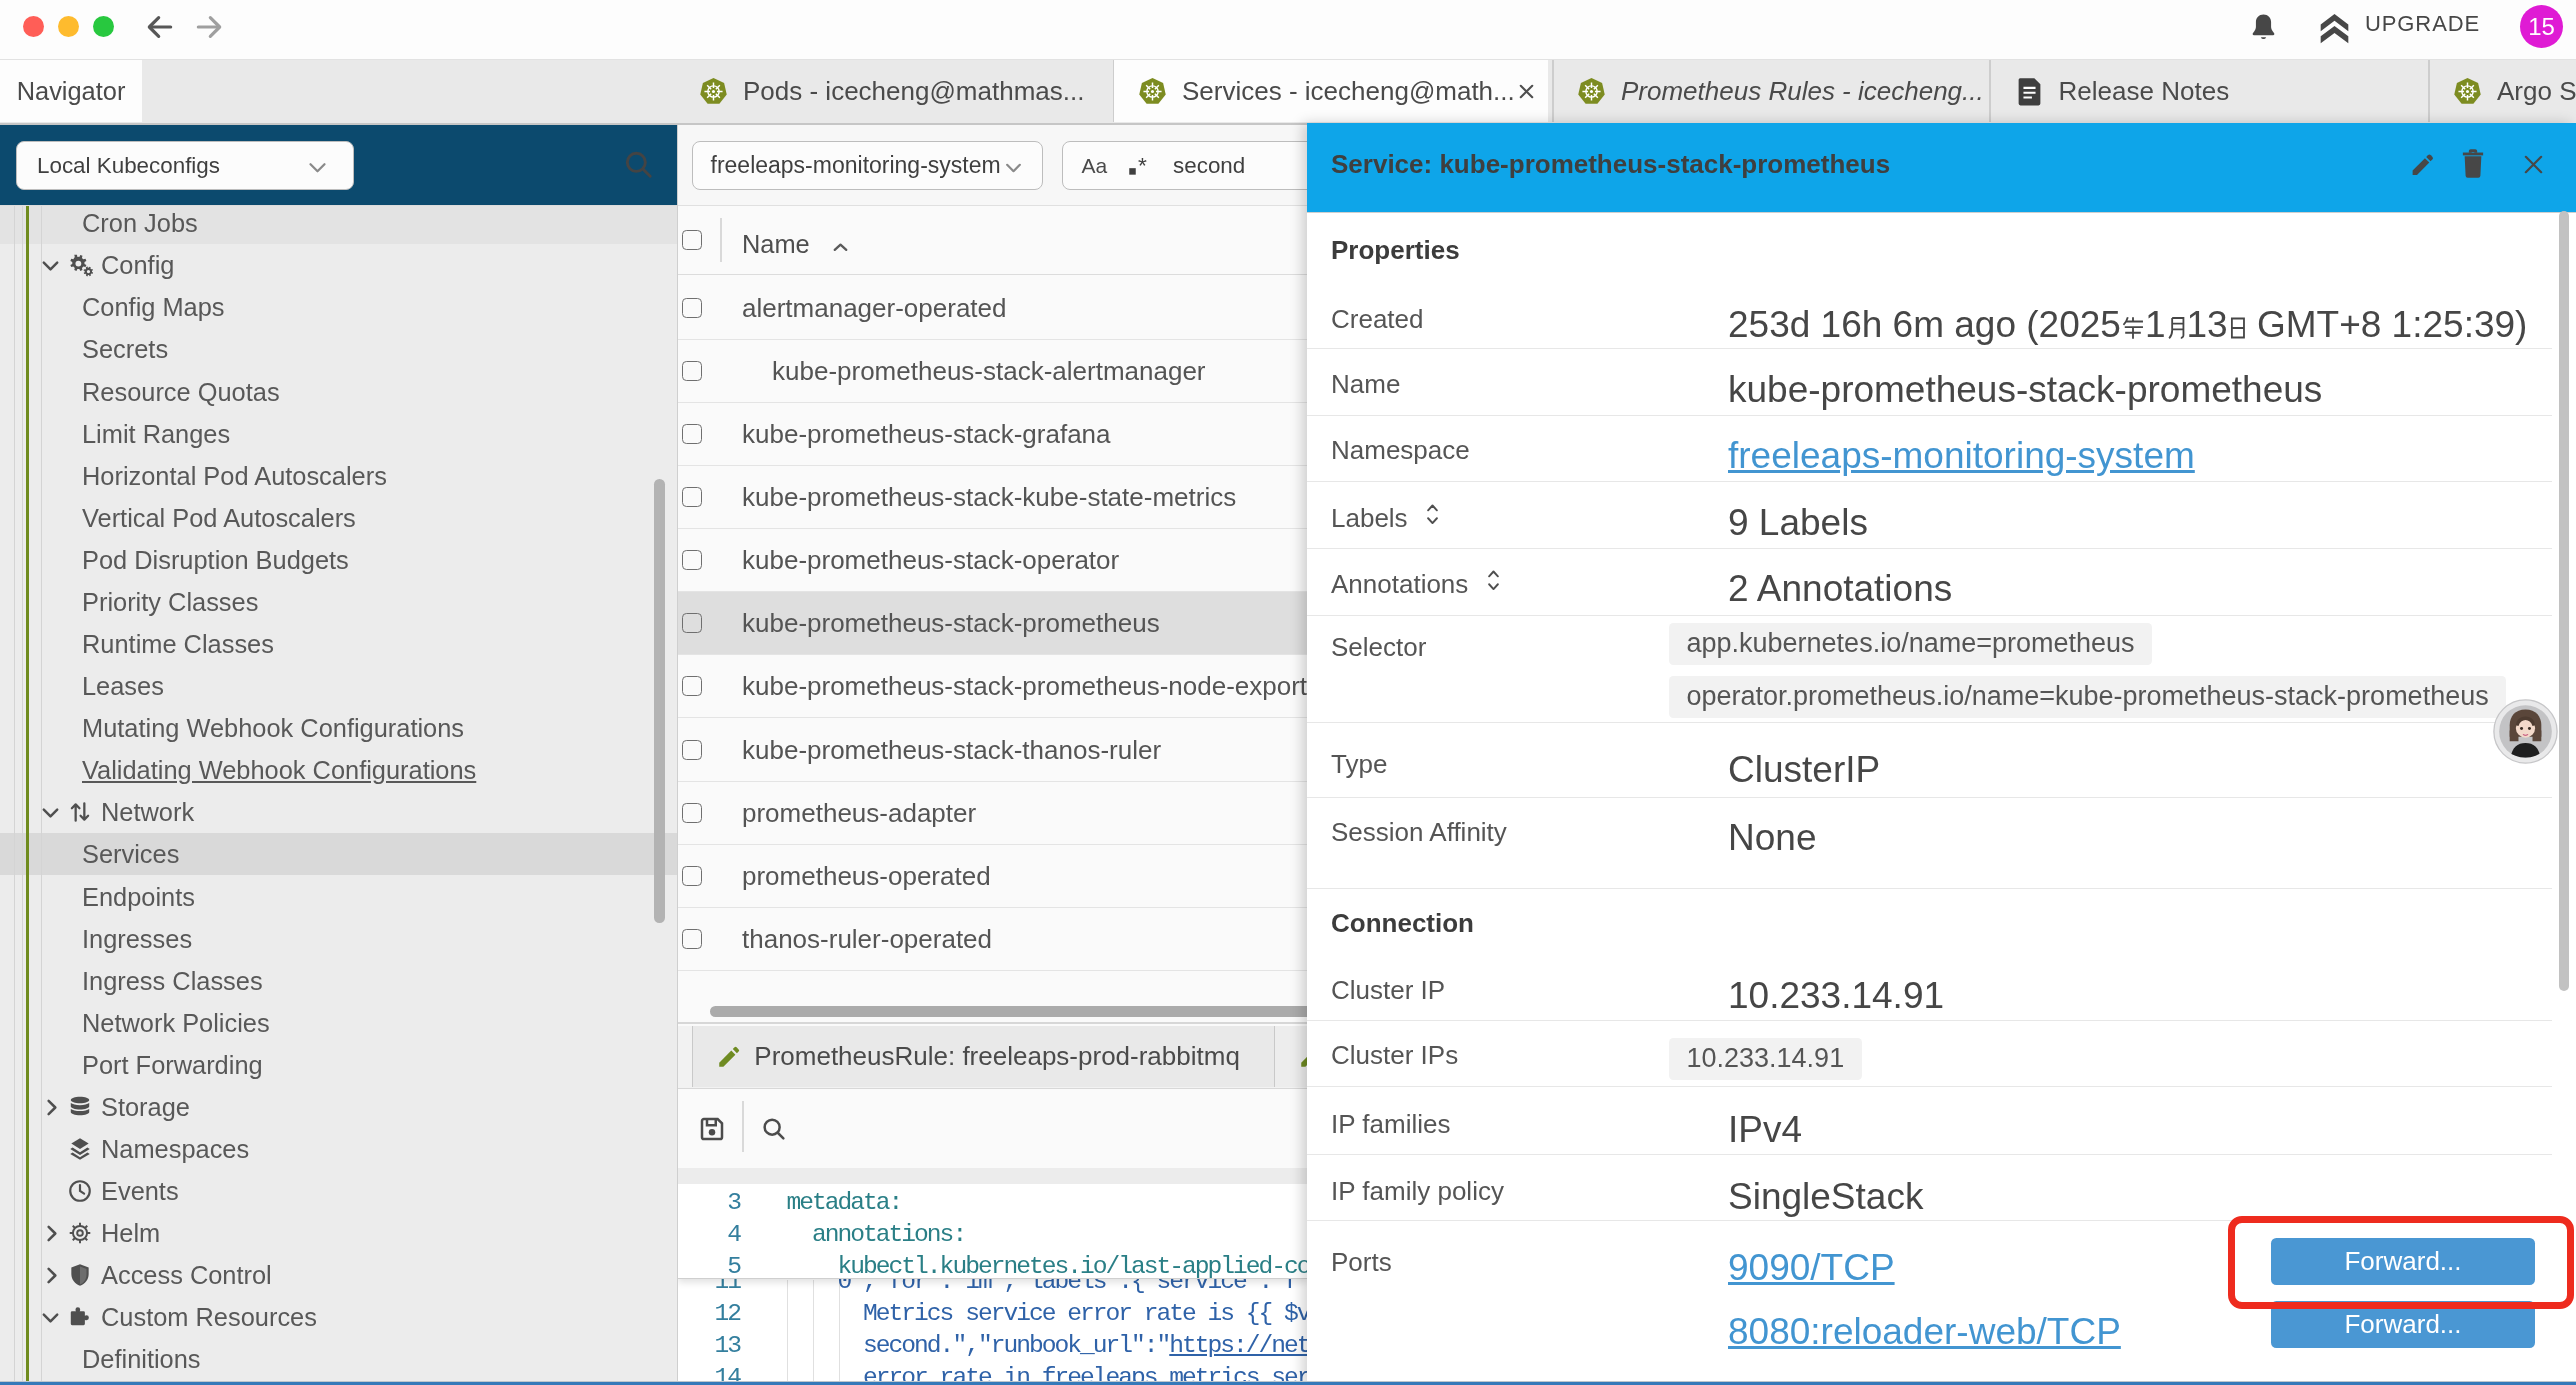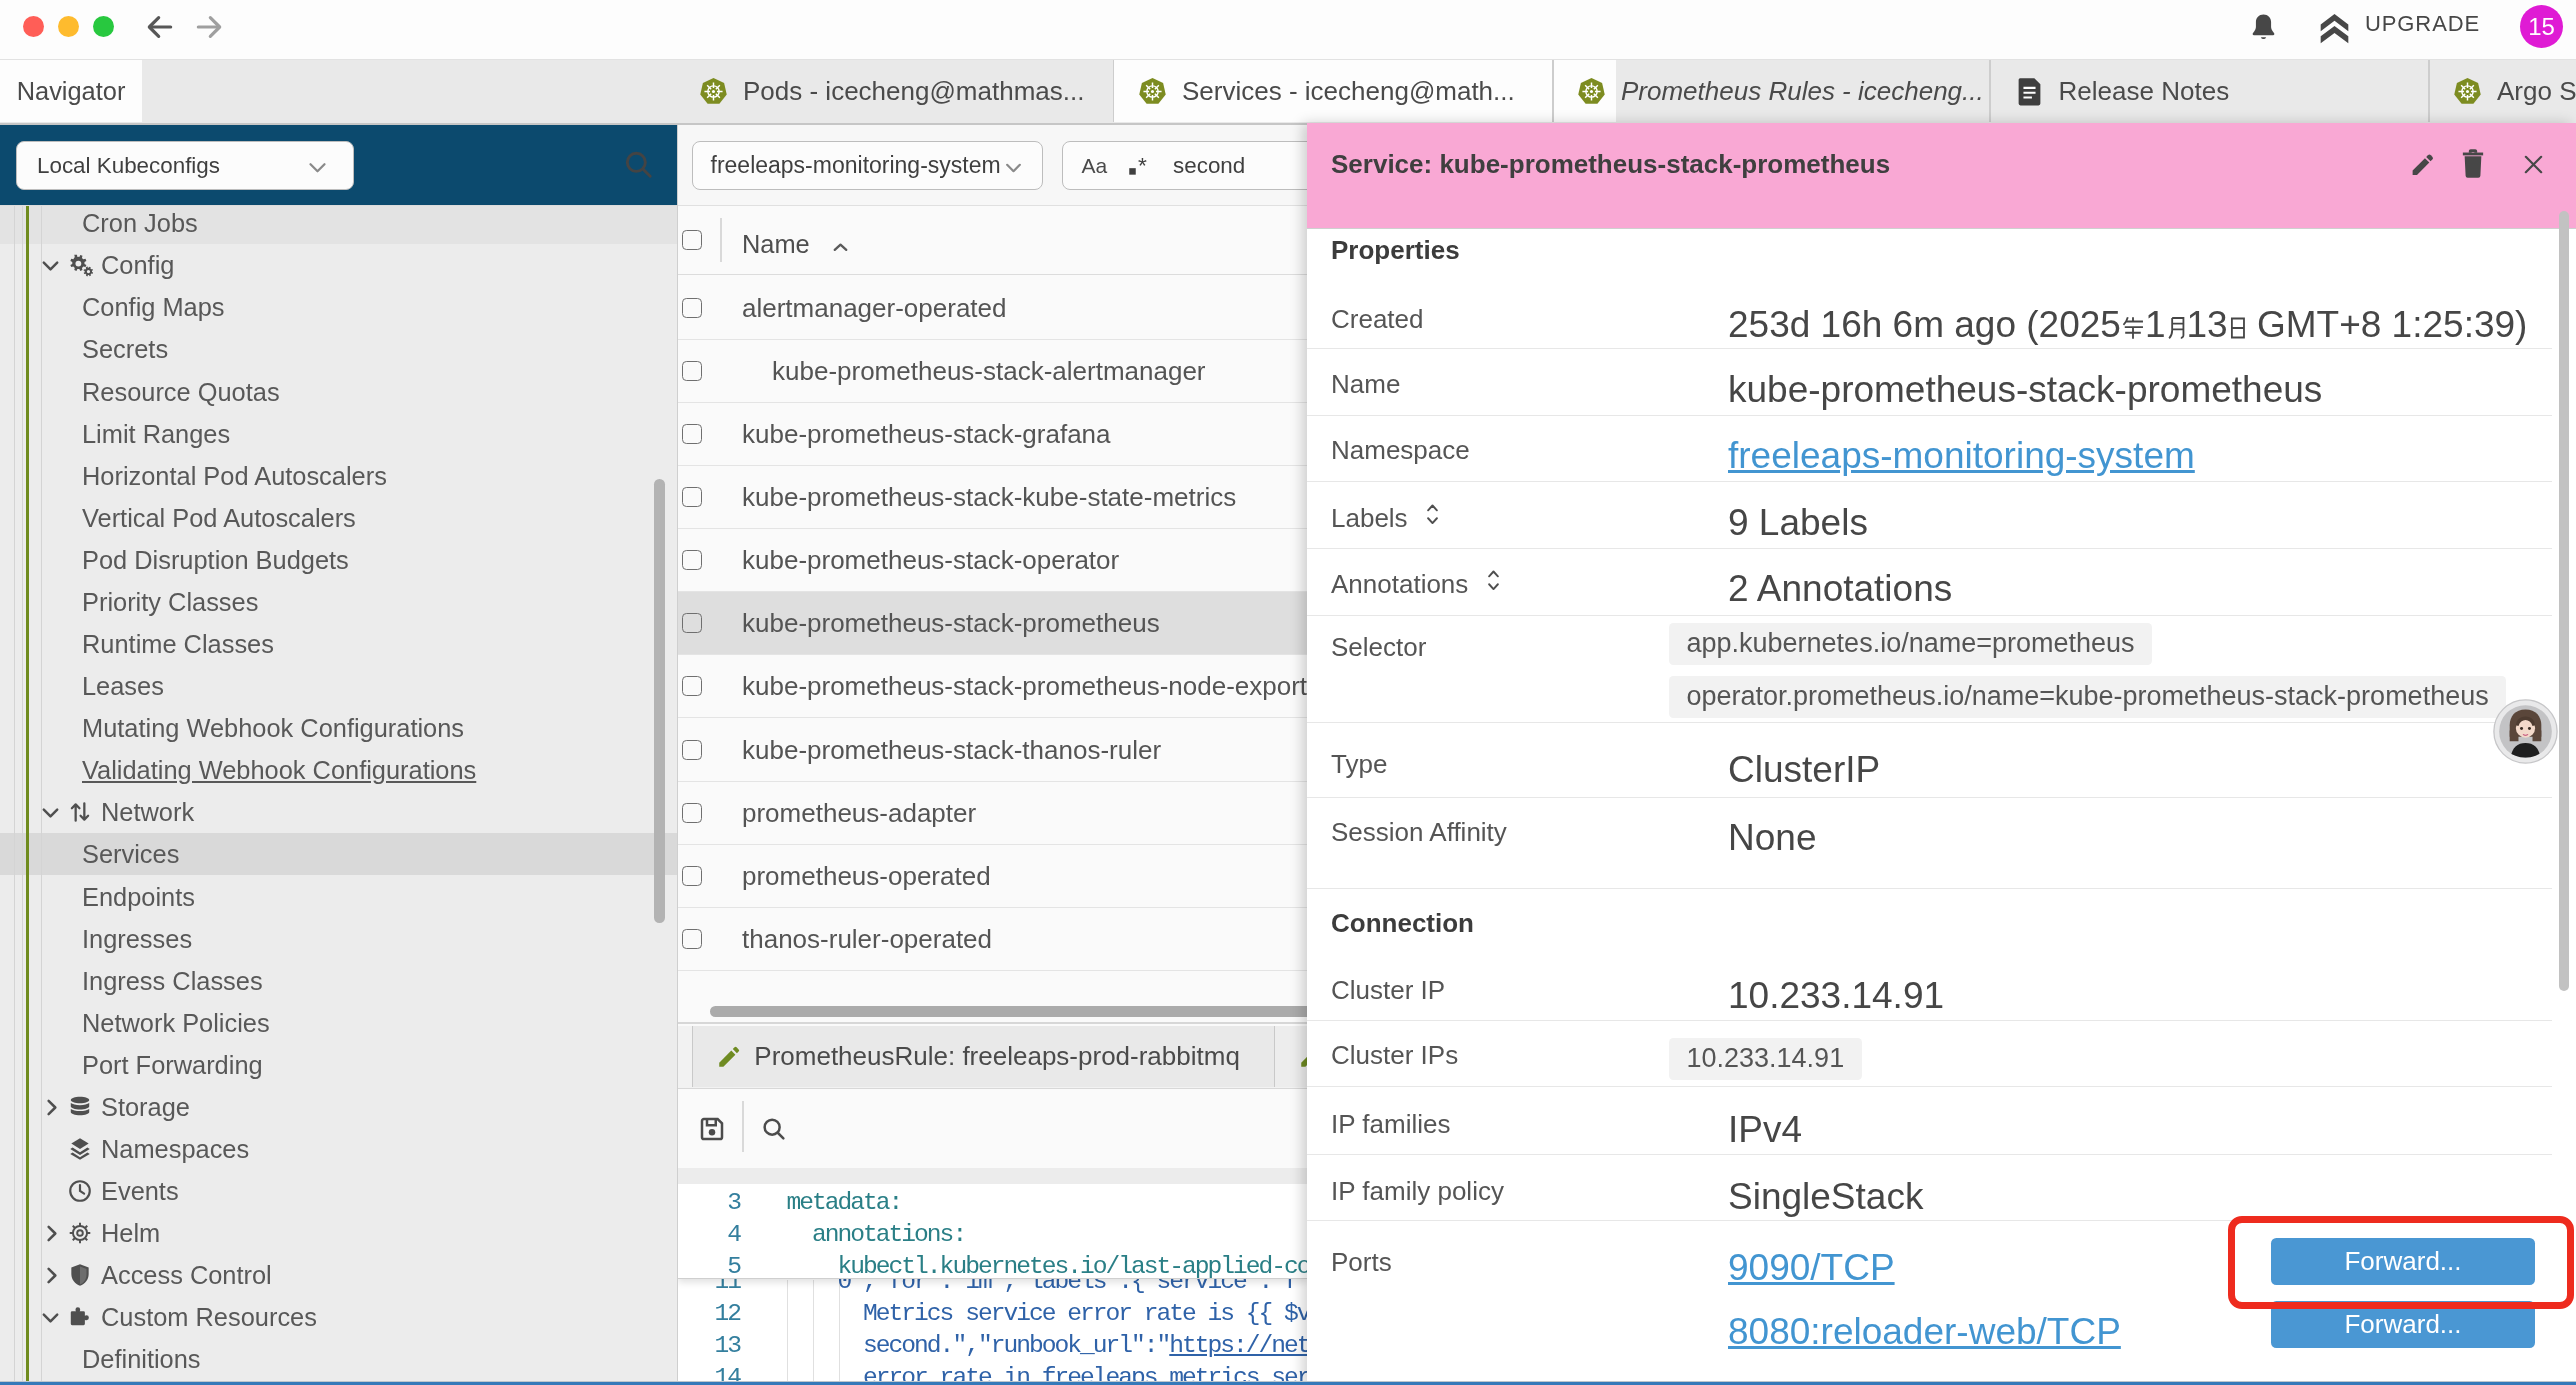--- a/index.html
+++ b/index.html
@@ -21,21 +21,21 @@
   .chev { width:23px; height:23px; flex:0 0 auto; }
   .sic { width:26px; height:26px; flex:0 0 auto; margin-right:14px; }
   
   #content { left:677px; top:125px; width:1899px; height:1260px; background:#fafafa; overflow:hidden; border-left:1.8px solid #cfcfcf; }
   #ctool { position:absolute; left:0; top:0; width:1899px; height:81px; background:#f7f7f7; border-bottom:1.8px solid #e0e0e0; }
   .inputbox { position:absolute; border:1.8px solid #bdbdbd; border-radius:8px; background:#fcfcfc; height:49px; top:16px; display:flex; align-items:center; font-size:23px; color:#3f3f3f; white-space:nowrap; overflow:hidden; }
   .lrow { position:absolute; left:0; width:631px; height:63px; border-bottom:0.9px solid #e4e4e4; display:flex; align-items:center; color:#545454; font-size:26px; white-space:nowrap; }
   .cbox { position:absolute; left:4.4px; width:20px; height:20px; border:1.8px solid #6f6f6f; border-radius:4.4px; }
   
   #drawer { left:1307px; top:123px; width:1269px; height:1263px; background:#fff; box-shadow:-5.3px 0 12.3px rgba(0,0,0,.18); }
-  #drawerhead { position:absolute; left:0; top:0; width:1269px; height:106px; background:#f9a8d4; border-bottom:1.8px solid #cfcfcf; }
+  #drawerhead { position:absolute; left:0; top:0; width:1269px; height:90px; background:#0ea5e9; border-bottom:1.8px solid #cfcfcf; }
   .drow { position:absolute; left:24px; width:1210px; color:#555; font-size:26px; }
   .dlabel { position:absolute; left:0; top:0; color:#555; }
   .dval { position:absolute; left:361px; top:0; color:#464646; font-size:37px; white-space:nowrap;margin-left:36px; }
   .dsep { position:absolute; left:0; width:1245px; height:0.9px; background:#e7e7e7; }
   .chip { display:inline-block; background:#f2f2f2; color:#555; padding:5.3px 17.5px; border-radius:4.4px; font-size:27px; white-space:nowrap; }
   .link { color:#4295d1; text-decoration:underline; }
   .fwd { position:absolute; width:264px; height:47px; background:#4a97d3; border-radius:5.3px; color:#fff; font-size:26px; display:flex; align-items:center; justify-content:center; }
   .mono { font-family:"Liberation Mono", monospace; }
   #statusbar { left:0; top:1381px; width:2576px; height:4.4px; background:#3579b9; z-index:50; border-top:0.9px solid #bfc6cc; }
 </style></head>
@@ -69,21 +69,21 @@
     <svg style="margin-left:22px; margin-right:15px;" width="29" height="29" viewBox="0 0 32 32">
         <polygon points="16,1 27.7,6.6 30.6,19.3 22.5,29.5 9.5,29.5 1.4,19.3 4.3,6.6" fill="#7d8c21"></polygon>
         <g stroke="#fff" stroke-width="1.6" fill="none">
           <circle cx="16" cy="16" r="6.2"></circle>
           <path d="M16 6v6.2M16 19.8V26M6 16h6.2M19.8 16H26M9 9l4.4 4.4M18.6 18.6L23 23M9 23l4.4-4.4M18.6 13.4L23 9"></path>
         </g>
         <circle cx="16" cy="16" r="1.7" fill="#fff"></circle>
       </svg>
     Pods - icecheng@mathmas...</div>
   <div class="tabsep" style="left:1113px;"></div>
-  <div class="tab" style="left:1114px; width:502px; background:#fdfdfd;">
+  <div class="tab" style="left:1114px; width:434px; background:#fdfdfd;">
     <svg style="margin-left:24px; margin-right:15px;" width="29" height="29" viewBox="0 0 32 32">
         <polygon points="16,1 27.7,6.6 30.6,19.3 22.5,29.5 9.5,29.5 1.4,19.3 4.3,6.6" fill="#7d8c21"></polygon>
         <g stroke="#fff" stroke-width="1.6" fill="none">
           <circle cx="16" cy="16" r="6.2"></circle>
           <path d="M16 6v6.2M16 19.8V26M6 16h6.2M19.8 16H26M9 9l4.4 4.4M18.6 18.6L23 23M9 23l4.4-4.4M18.6 13.4L23 9"></path>
         </g>
         <circle cx="16" cy="16" r="1.7" fill="#fff"></circle>
       </svg>
     Services - icecheng@math...
     <svg style="position:absolute; right:10.5px; top:20px;" width="23" height="23" viewBox="0 0 24 24" stroke="#4f4f4f" stroke-width="2.2" stroke-linecap="round">

